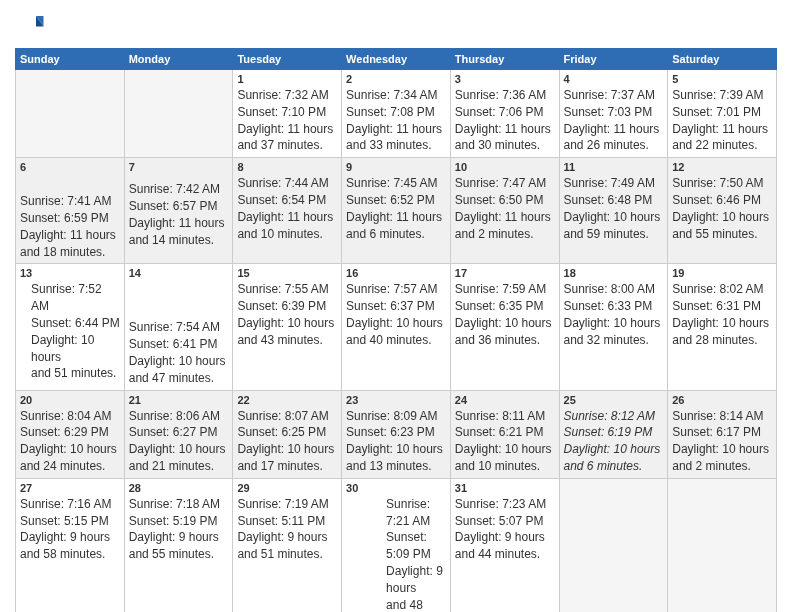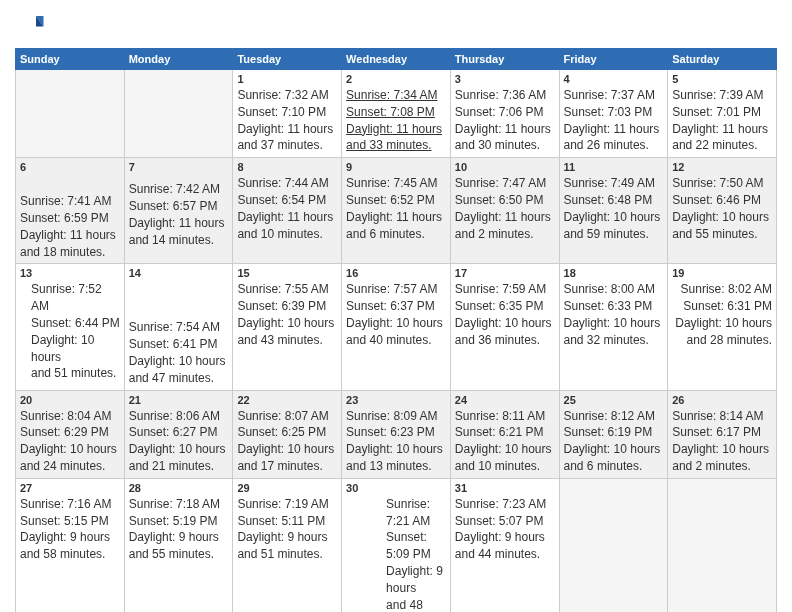--- a/index.html
+++ b/index.html
@@ -140,21 +140,21 @@
           <td class="empty"></td>
           <td>
             <span class="day-num">1</span>
             <div class="day-info" style="white-space: pre-line;">Sunrise: 7:32 AM
 Sunset: 7:10 PM
 Daylight: 11 hours
 and 37 minutes.</div>
           </td>
           <td>
             <span class="day-num">2</span>
-            <div class="day-info" style="white-space: pre-line; text-decoration: underline;">Sunrise: 7:34 AM
+            <div class="day-info" style="white-space: pre-line;">Sunrise: 7:34 AM
 Sunset: 7:08 PM
 Daylight: 11 hours
 and 33 minutes.</div>
           </td>
           <td>
             <span class="day-num">3</span>
             <div class="day-info" style="white-space: pre-line;">Sunrise: 7:36 AM
 Sunset: 7:06 PM
 Daylight: 11 hours
 and 30 minutes.</div>
@@ -263,21 +263,21 @@
           </td>
           <td>
             <span class="day-num">18</span>
             <div class="day-info" style="white-space: pre-line;">Sunrise: 8:00 AM
 Sunset: 6:33 PM
 Daylight: 10 hours
 and 32 minutes.</div>
           </td>
           <td>
             <span class="day-num">19</span>
-            <div class="day-info" style="white-space: pre-line; text-align: right;">Sunrise: 8:02 AM
+            <div class="day-info" style="white-space: pre-line;">Sunrise: 8:02 AM
 Sunset: 6:31 PM
 Daylight: 10 hours
 and 28 minutes.</div>
           </td>
         </tr>
         <tr class="row-shade">
           <td>
             <span class="day-num">20</span>
             <div class="day-info" style="white-space: pre-line;">Sunrise: 8:04 AM
 Sunset: 6:29 PM
@@ -307,21 +307,21 @@
           </td>
           <td>
             <span class="day-num">24</span>
             <div class="day-info" style="white-space: pre-line;">Sunrise: 8:11 AM
 Sunset: 6:21 PM
 Daylight: 10 hours
 and 10 minutes.</div>
           </td>
           <td>
             <span class="day-num">25</span>
-            <div class="day-info" style="white-space: pre-line;">Sunrise: 8:12 AM
+            <div class="day-info" style="white-space: pre-line; font-style: italic;">Sunrise: 8:12 AM
 Sunset: 6:19 PM
 Daylight: 10 hours
 and 6 minutes.</div>
           </td>
           <td>
             <span class="day-num">26</span>
             <div class="day-info" style="white-space: pre-line;">Sunrise: 8:14 AM
 Sunset: 6:17 PM
 Daylight: 10 hours
 and 2 minutes.</div>

